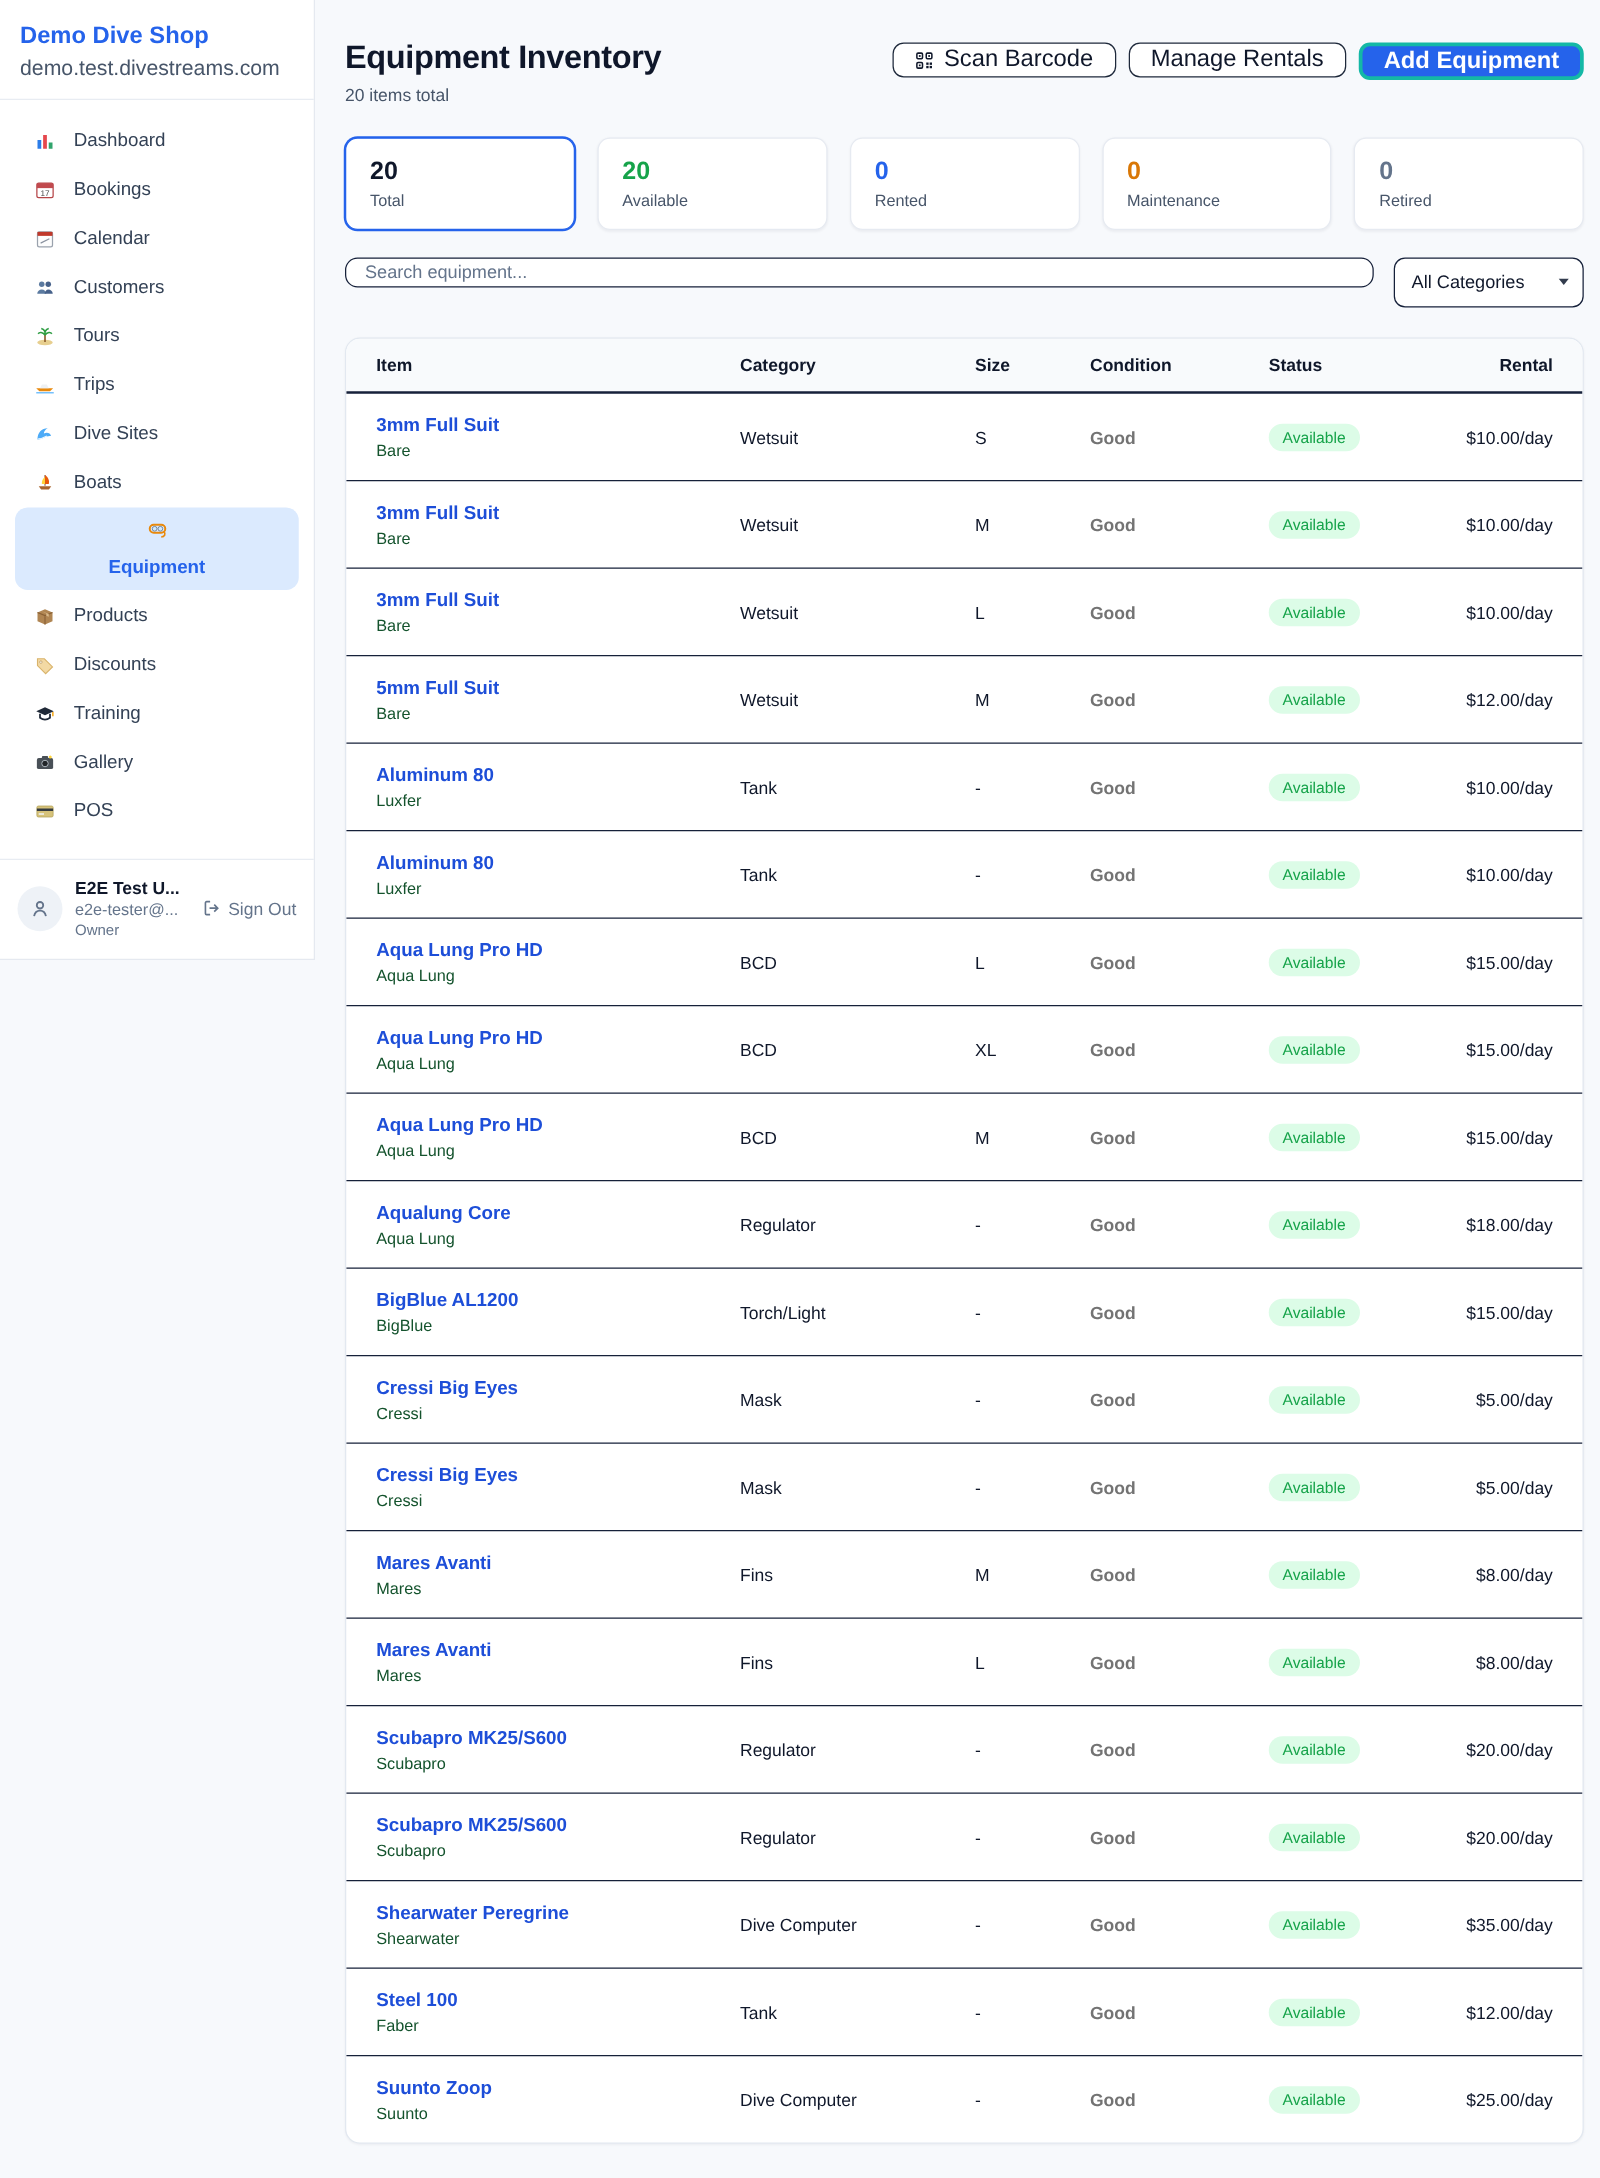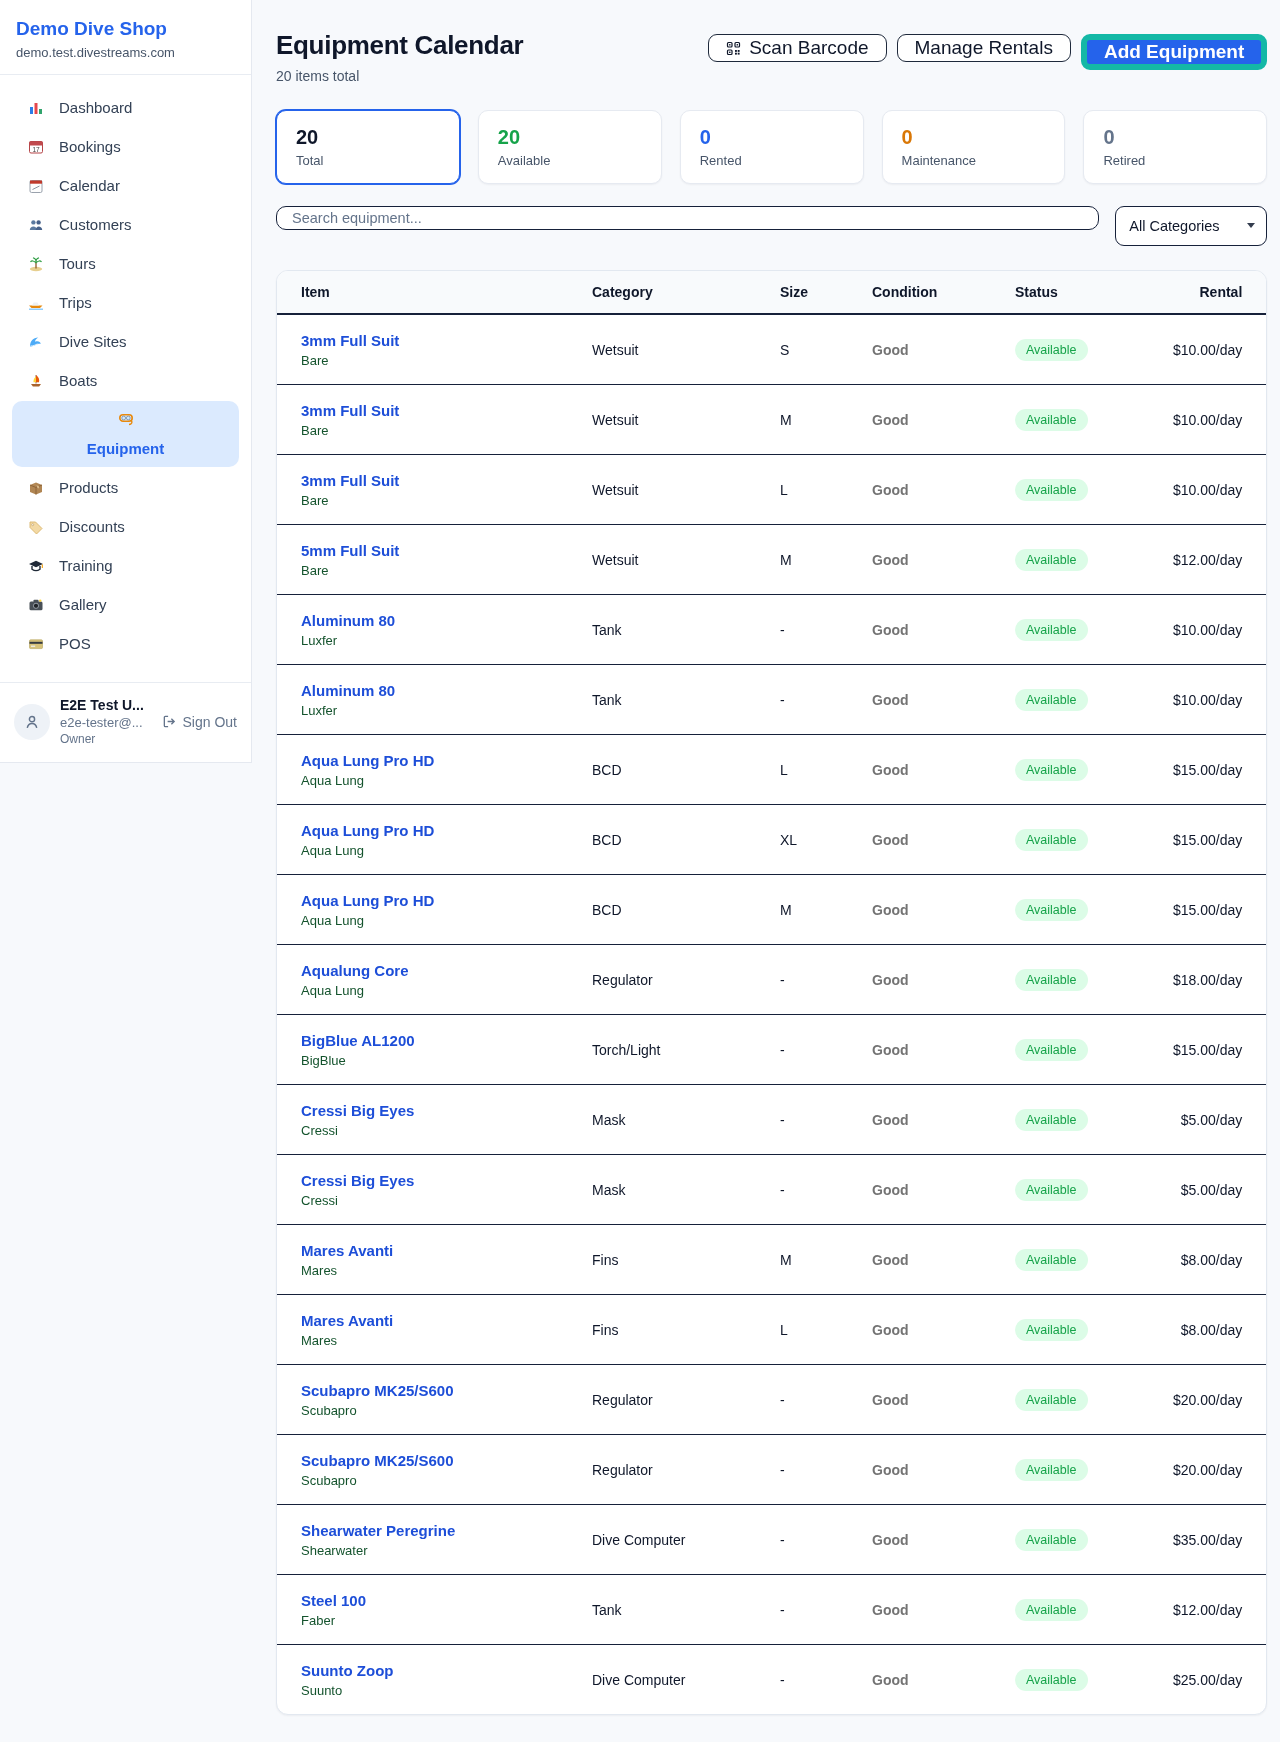--- a/index.html
+++ b/index.html
@@ -11,21 +11,21 @@
   }
   .app { display:flex; align-items:flex-start; width:1280px; }
 
   
   .sidebar {
     width:252px; flex:0 0 252px; background:#ffffff;
     border-right:1px solid #e5e9f0; border-bottom:1px solid #e5e9f0;
   }
   .brand { padding:18px 16px 14px 16px; border-bottom:1px solid #e8ecf2; }
   .brand-name { color:#2563eb; font-size:19px; font-weight:700; cursor:pointer; }
-  .brand-domain { margin-top:5px; color:#475569; font-size:13px; }
+  .brand-domain { margin-top:5px; color:#475569; font-size:17px; }
   nav { padding:14px 12px 10px 12px; }
   .nav-item {
     display:flex; align-items:center; gap:13px;
     padding:10px 14px; border-radius:10px; margin-bottom:2px;
     font-size:15px; color:#334155; cursor:pointer;
   }
   .nav-item.active { background:#dbeafe; color:#2563eb; font-weight:600;flex-direction:column; }
   .nav-item .icon { width:20px; height:16px; display:inline-flex; align-items:center; justify-content:center; }
   .nav-item .icon svg { width:16px; height:16px; display:block; }
 
@@ -54,21 +54,21 @@
   .page-header { display:flex; align-items:flex-start; justify-content:space-between; }
   .page-title { font-size:26px; font-weight:700; letter-spacing:-0.3px; }
   .page-subtitle { margin-top:7px; font-size:14px; color:#475569; }
   .header-actions { display:flex; gap:10px; padding-top:4px; }
   .btn {
     height:28px; display:inline-flex; align-items:center; gap:8px;
     padding:12px 17px; border-radius:9px; font-size:19px; font-weight:500;
     font-family:inherit; cursor:pointer;
   }
   .btn-outline { background:#fff; border:1px solid #1e293b; color:#0f172a; }
-  .btn-primary { background:#2563eb; border:6px solid #14b8a6; color:#fff; font-weight:600; }
+  .btn-primary { background:#2563eb; border:3px solid #14b8a6; color:#fff; font-weight:600; }
   .btn svg { width:15px; height:15px; }
 
   
   .stats { display:flex; gap:18px; margin-top:26px; }
   .stat-card {
     flex:1 1 0; background:#fff; border:1px solid #e6eaf1; border-radius:10px;
     padding:15px 19px; box-shadow:0 1px 2px rgba(15,23,42,.05); cursor:pointer;
   }
   .stat-card.active { border-color:#2563eb; box-shadow:0 0 0 1px #2563eb; }
   .stat-value { font-size:20px; font-weight:700; }
@@ -310,21 +310,21 @@
           </span>
         <span>Sign Out</span>
       </button>
     </div>
   </aside>
 
   <main>
 
     <div class="page-header">
       <div>
-        <div class="page-title">Equipment Calendar</div>
+        <div class="page-title">Equipment Inventory</div>
         <div class="page-subtitle">20 items total</div>
       </div>
       <div class="header-actions">
         <button class="btn btn-outline">
           <span class="btn-icon">
               <svg viewBox="0 0 16 16" fill="#0f172a" style="width: 15px; height: 15px; display: block;">
                 <rect x="1.6" y="1.6" width="4.8" height="4.8" rx="1" fill="none" stroke="#0f172a" stroke-width="1.3"></rect>
                 <rect x="3.3" y="3.3" width="1.5" height="1.5"></rect>
                 <rect x="9.6" y="1.6" width="4.8" height="4.8" rx="1" fill="none" stroke="#0f172a" stroke-width="1.3"></rect>
                 <rect x="11.3" y="3.3" width="1.5" height="1.5"></rect>

